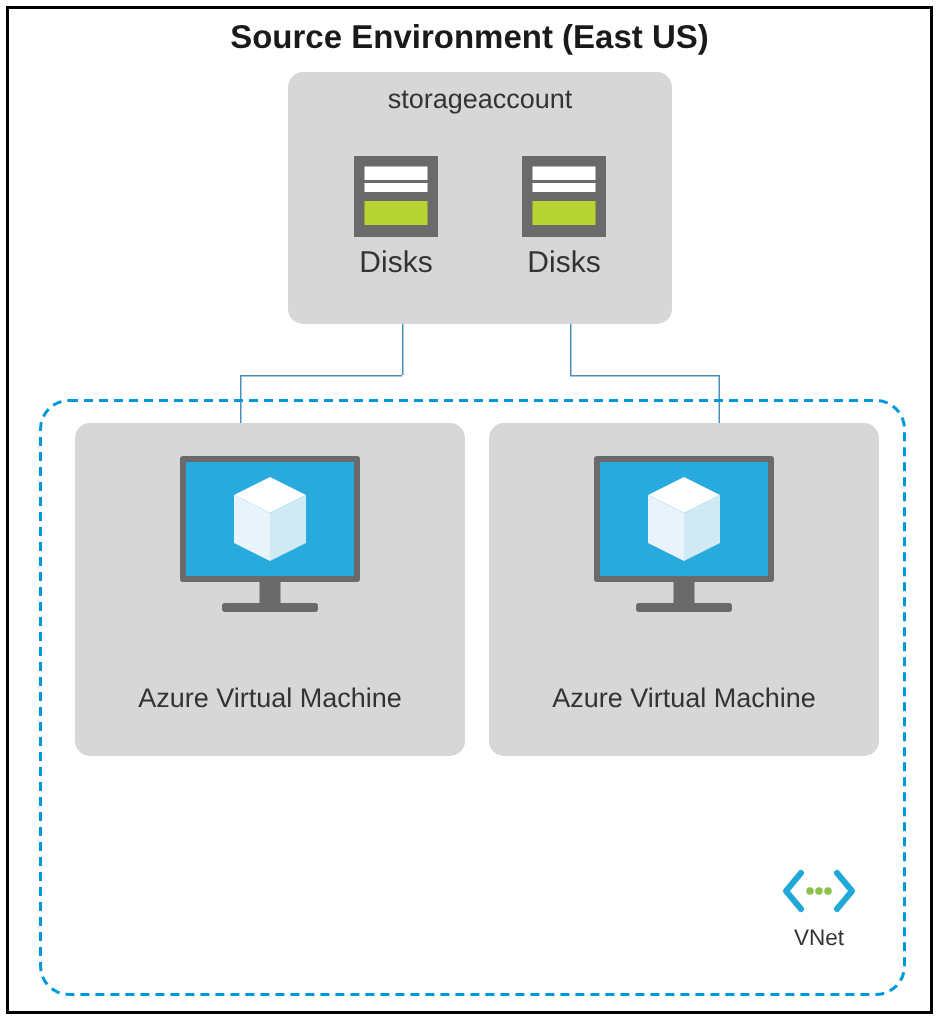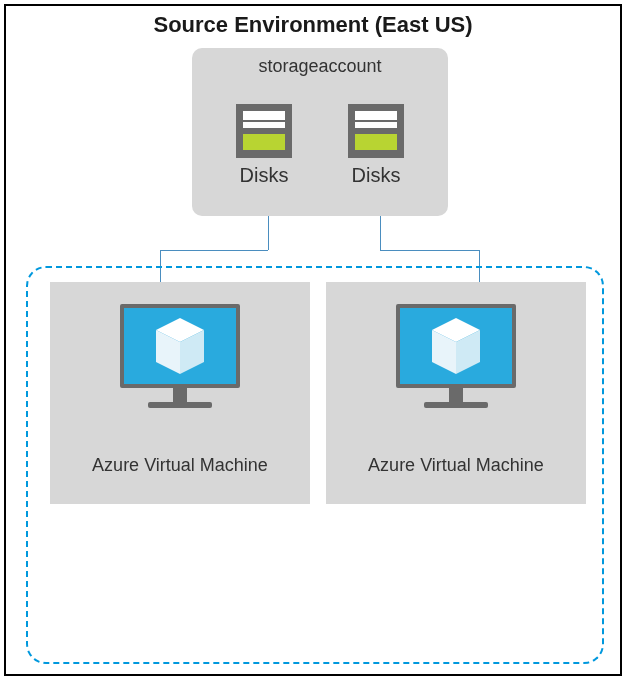--- a/index.html
+++ b/index.html
@@ -66,21 +66,21 @@
     top: 260px; left: 20px;
     width: 578px; height: 398px;
     border: 2px dashed #0098dd;
     border-radius: 20px;
   }
   .vm-box {
     position: absolute;
     top: 14px;
     width: 260px; height: 222px;
     background: #d7d7d7;
-    border-radius: 0;
+    border-radius: 10px;
   }
   .vm-box.v1 { left: 22px; }
   .vm-box.v2 { left: 298px; }
   .monitor {
     position: absolute;
     top: 22px; left: 50%;
     transform: translateX(-50%);
     width: 120px;
   }
   .screen {
@@ -200,14 +200,24 @@
             <polygon points="2,14 26,26 26,58 2,46" fill="#e8f4fa"></polygon>
             <polygon points="50,14 26,26 26,58 50,46" fill="#cfeaf5"></polygon>
           </svg>
         </div>
         <div class="stand-neck"></div>
         <div class="stand-base"></div>
       </div>
       <div class="vm-label">Azure Virtual Machine</div>
     </div>
 
+    <div class="vnet-icon-wrap">
+      <svg class="vnet-icon" viewBox="0 0 52 32">
+        <polyline points="14,4 4,16 14,28" fill="none" stroke="#1fa8d8" stroke-width="4" stroke-linecap="round" stroke-linejoin="round"></polyline>
+        <polyline points="38,4 48,16 38,28" fill="none" stroke="#1fa8d8" stroke-width="4" stroke-linecap="round" stroke-linejoin="round"></polyline>
+        <circle cx="20" cy="16" r="2.5" fill="#8bc34a"></circle>
+        <circle cx="26" cy="16" r="2.5" fill="#8bc34a"></circle>
+        <circle cx="32" cy="16" r="2.5" fill="#8bc34a"></circle>
+      </svg>
+      <div class="vnet-label">VNet</div>
+    </div>
   </div>
 </div>
 
 </body></html>

